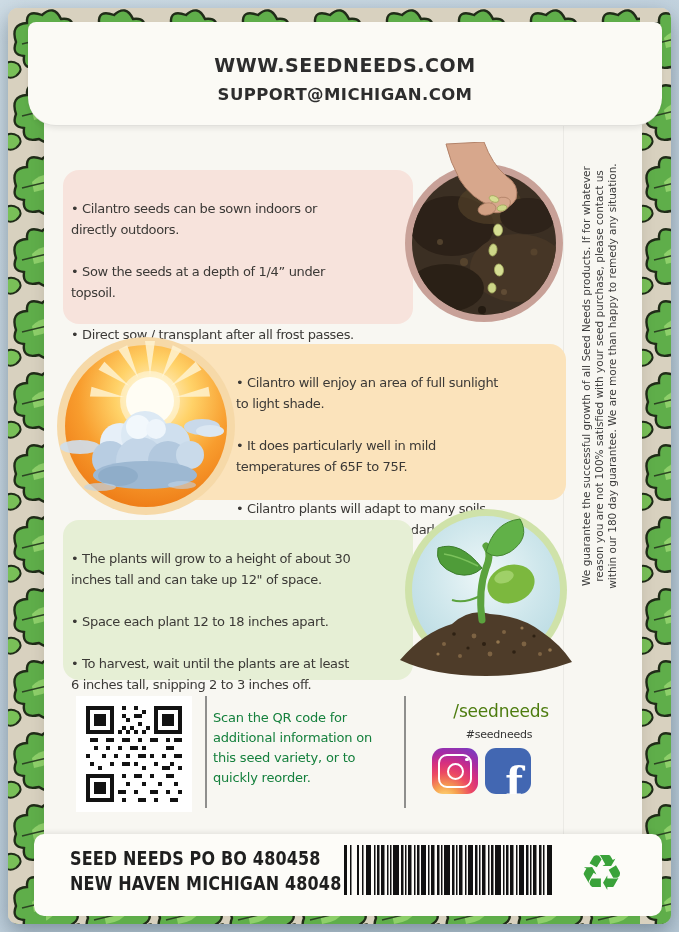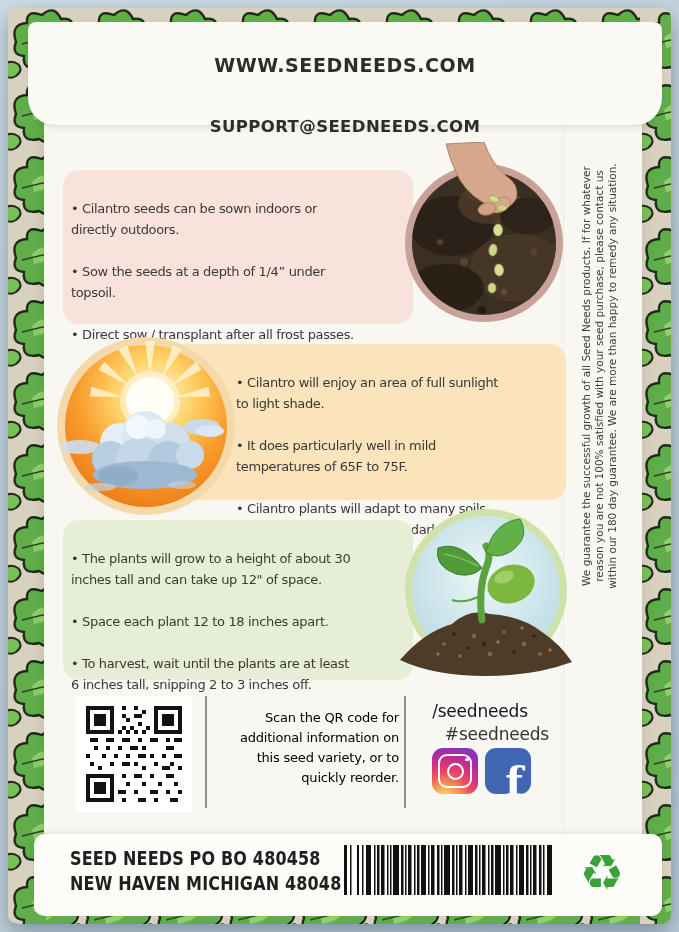--- a/index.html
+++ b/index.html
@@ -10,21 +10,21 @@
           overflow:hidden;background:#efece3;
           box-shadow:0 8px 22px rgba(45,65,80,.45), inset 0 0 0 1px rgba(0,0,0,.06);}
   .leafstrip{position:absolute;display:block;}
   .paper{position:absolute;left:36px;top:32px;width:598px;height:862px;background:#f8f7f2;
          box-shadow:0 0 14px rgba(0,0,0,.10);}
   .seam{position:absolute;left:555px;top:112px;width:1px;height:716px;background:rgba(0,0,0,.05);}
   
   .flap{position:absolute;left:20px;top:14px;width:634px;height:104px;background:#fbfaf5;
         border-radius:8px 8px 28px 28px;border-bottom:1px solid rgba(0,0,0,.10);
         box-shadow:0 3px 5px rgba(0,0,0,.07);display:flex;flex-direction:column;
-        align-items:center;justify-content:flex-start;padding-top:0;box-sizing:border-box;gap:32px;}
+        align-items:center;justify-content:flex-start;padding-top:0;box-sizing:border-box;}
   .site{margin-top:32px;font-size:19px;font-weight:700;letter-spacing:.6px;color:#2d2d2d;}
   .mail{margin-top:9px;font-size:16.5px;font-weight:700;letter-spacing:.4px;color:#2d2d2d;}
   
   .box{position:absolute;border-radius:16px;}
   .box.pink{left:55px;top:162px;width:350px;height:154px;background:#f7e3dc;}
   .box.orange{left:158px;top:336px;width:400px;height:156px;background:#fbe3bb;}
   .box.green{left:55px;top:512px;width:350px;height:160px;background:#e6efd5;}
   .btxt{position:absolute;color:#3b3936;font-size:13px;line-height:21px;
         letter-spacing:-.35px;white-space:pre-line;}
   .btxt p{margin:0;padding:0;white-space:pre-line;}
@@ -34,26 +34,26 @@
   .illus{position:absolute;}
   
   .guarantee{position:absolute;left:591px;top:368px;width:560px;
              transform:translate(-50%,-50%) rotate(-90deg);
              font-size:10.5px;line-height:13px;color:#3c3c3c;text-align:center;
              white-space:pre-line;}
   
   .qrwrap{position:absolute;left:68px;top:688px;}
   .vdiv{position:absolute;width:2px;background:#8f8f8d;top:688px;height:112px;}
   .vdiv.d1{left:197px;} .vdiv.d2{left:396px;}
-  .qrtext{position:absolute;left:205px;top:700px;width:186px;text-align:right;
-          font-size:13px;line-height:20px;color:#000000;white-space:pre-line;letter-spacing:-.2px;}
-  .handle{position:absolute;left:403px;top:692px;width:138px;text-align:center;
-          font-size:17px;line-height:23px;color:#0f172a;letter-spacing:-.2px;}
-  .hashtag{position:absolute;left:403px;top:715px;width:138px;text-align:right;
-          font-size:17px;line-height:23px;color:#343434;letter-spacing:-.2px;}
+  .qrtext{position:absolute;left:205px;top:700px;width:186px;text-align:left;
+          font-size:13px;line-height:20px;color:#15803d;white-space:pre-line;letter-spacing:-.2px;}
+  .handle{position:absolute;left:403px;top:692px;width:138px;text-align:right;
+          font-size:17px;line-height:23px;color:#4d7c0f;letter-spacing:-.2px;}
+  .hashtag{position:absolute;left:422px;top:715px;width:138px;text-align:center;
+          font-size:11px;line-height:23px;color:#343434;letter-spacing:-.2px;}
   .icon-sq{position:absolute;width:46px;height:46px;border-radius:11px;}
   .ig{left:424px;top:740px;
       background:radial-gradient(circle at 28% 112%,#fed373 6%,#f6a14f 22%,#ec4a62 44%,#d62f7f 60%,#a62ba4 76%,#7b3bc0 94%);}
   .ig-frame{position:absolute;left:6px;top:6px;right:6px;bottom:6px;border:2.6px solid #fff;border-radius:9px;}
   .ig-lens{position:absolute;left:50%;top:50%;width:13px;height:13px;margin:-8.3px 0 0 -8.3px;
            border:2.6px solid #fff;border-radius:50%;}
   .ig-dot{position:absolute;right:9.5px;top:9.5px;width:3.6px;height:3.6px;border-radius:50%;background:#fff;}
   .fb{left:477px;top:740px;background:#4267b2;overflow:hidden;}
   .fb-f{position:absolute;right:8px;bottom:-9px;color:#fff;font-size:41px;font-weight:700;
         font-family:"DejaVu Serif",serif;line-height:1;}
@@ -123,21 +123,21 @@
       </pattern>
         </defs>
       <rect width="31" height="916" fill="url(#lpR)"></rect>
     </svg>
 
     <div class="paper"></div>
     <div class="seam"></div>
 
     <div class="flap">
       <div class="site">WWW.SEEDNEEDS.COM</div>
-      <div class="mail">SUPPORT@SEEDNEEDS.COM</div>
+      <div class="mail">SUPPORT@MICHIGAN.COM</div>
     </div>
 
     <div class="box pink"></div>
     <div class="btxt t1">
       <p>• Cilantro seeds can be sown indoors or
 directly outdoors.</p>
       <p>• Sow the seeds at a depth of 1/4” under
 topsoil.</p>
       <p>• Direct sow / transplant after all frost passes.</p>
     </div>

